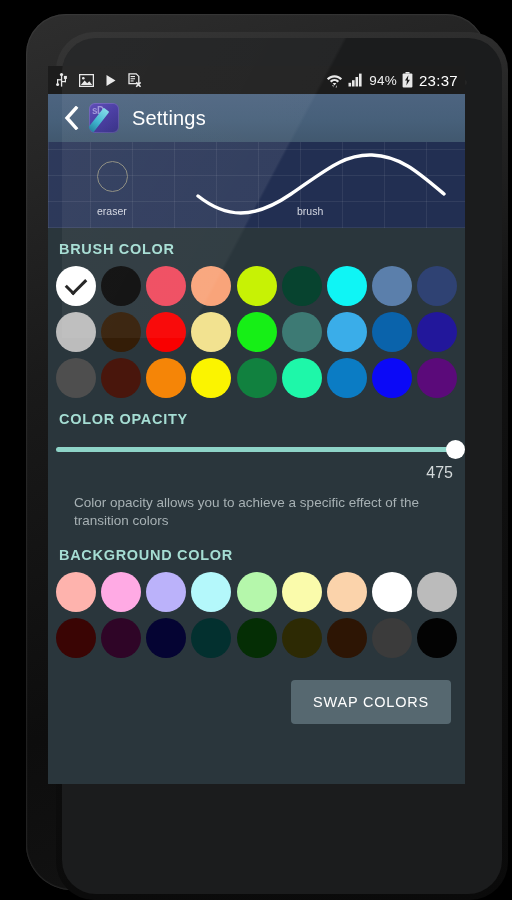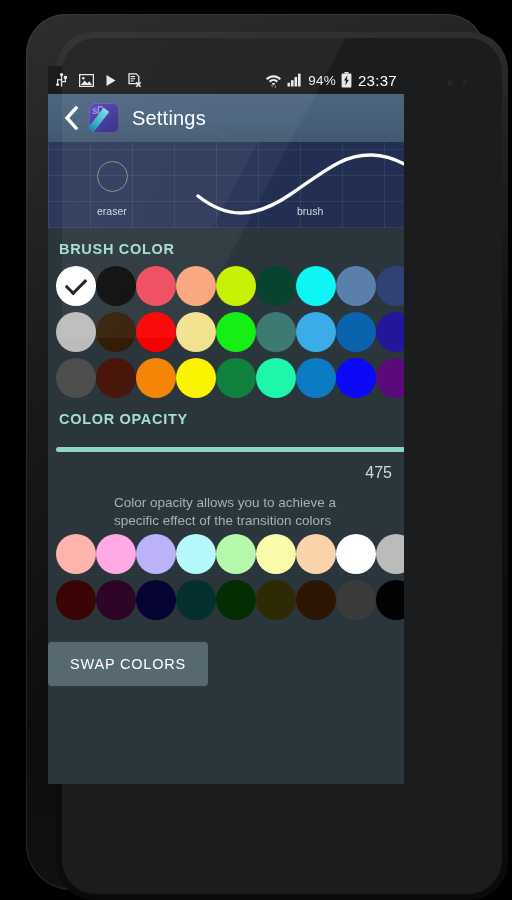--- a/index.html
+++ b/index.html
@@ -61,21 +61,21 @@
   }
   #sensor-dot-2 {
     position: absolute; left: 400px; top: 42px;
     width: 5px; height: 5px; border-radius: 50%; background: #242424;
   }
 
   
   #screen {
     position: absolute;
     left: 48px; top: 66px;
-    width: 356px; height: 718px;
+    width: 417px; height: 718px;
     background: #7dd3fc;
     overflow: hidden;
     z-index: 20;
   }
 
   
   #status-bar {
     height: 28px; width: 100%;
     background: #1c1c1c;
     display: flex; align-items: center;
@@ -193,26 +193,26 @@
     position: absolute; left: 398px; top: 2px;
     width: 19px; height: 19px; border-radius: 50%;
     background: #ffffff; cursor: pointer;
   }
   #opacity-value {
     text-align: right; padding: 4px 12px 0 0;
     font-size: 16px; color: #d3d9da;
   }
   #opacity-description {
     padding: 12px 26px 0 26px;
-    font-size: 13.5px; line-height: 18px; color: #a7b1b4; margin-left: 40px;
+    font-size: 13.5px; line-height: 18px; color: #a7b1b4;
   }
 
   
   #swap-row {
-    display: flex; 
+    display: flex; justify-content: flex-end;
     padding: 22px 14px 0 0;
   }
   #swap-colors-button {
     background: #566870;
     color: #ffffff;
     font-size: 14.5px; letter-spacing: .8px;
     padding: 14px 22px;
     border: none; border-radius: 4px;
     cursor: pointer;
     font-family: "Liberation Sans", sans-serif;
@@ -352,20 +352,21 @@
       <div class="section-header">COLOR OPACITY</div>
       <div id="slider-wrap">
         <div id="slider-track" style="background: rgb(142, 212, 200);"></div>
         <div id="slider-thumb" style="background: rgb(255, 255, 255); left: 398px;"></div>
       </div>
       <div id="opacity-value">475</div>
       <div id="opacity-description">Color opacity allows you to achieve a specific effect of the transition colors</div>
     </div>
 
     <div>
+      <div class="section-header">BACKGROUND COLOR</div>
       <div class="swatch-grid" id="background-color-grid">
           <div class="swatch-row">
             <div class="swatch" style="background: rgb(254, 179, 173);"></div>
             <div class="swatch" style="background: rgb(255, 170, 228);"></div>
             <div class="swatch" style="background: rgb(187, 178, 250);"></div>
             <div class="swatch" style="background: rgb(180, 248, 251);"></div>
             <div class="swatch" style="background: rgb(181, 247, 171);"></div>
             <div class="swatch" style="background: rgb(250, 251, 171);"></div>
             <div class="swatch" style="background: rgb(251, 211, 171);"></div>
             <div class="swatch" style="background: rgb(255, 255, 255);"></div>

